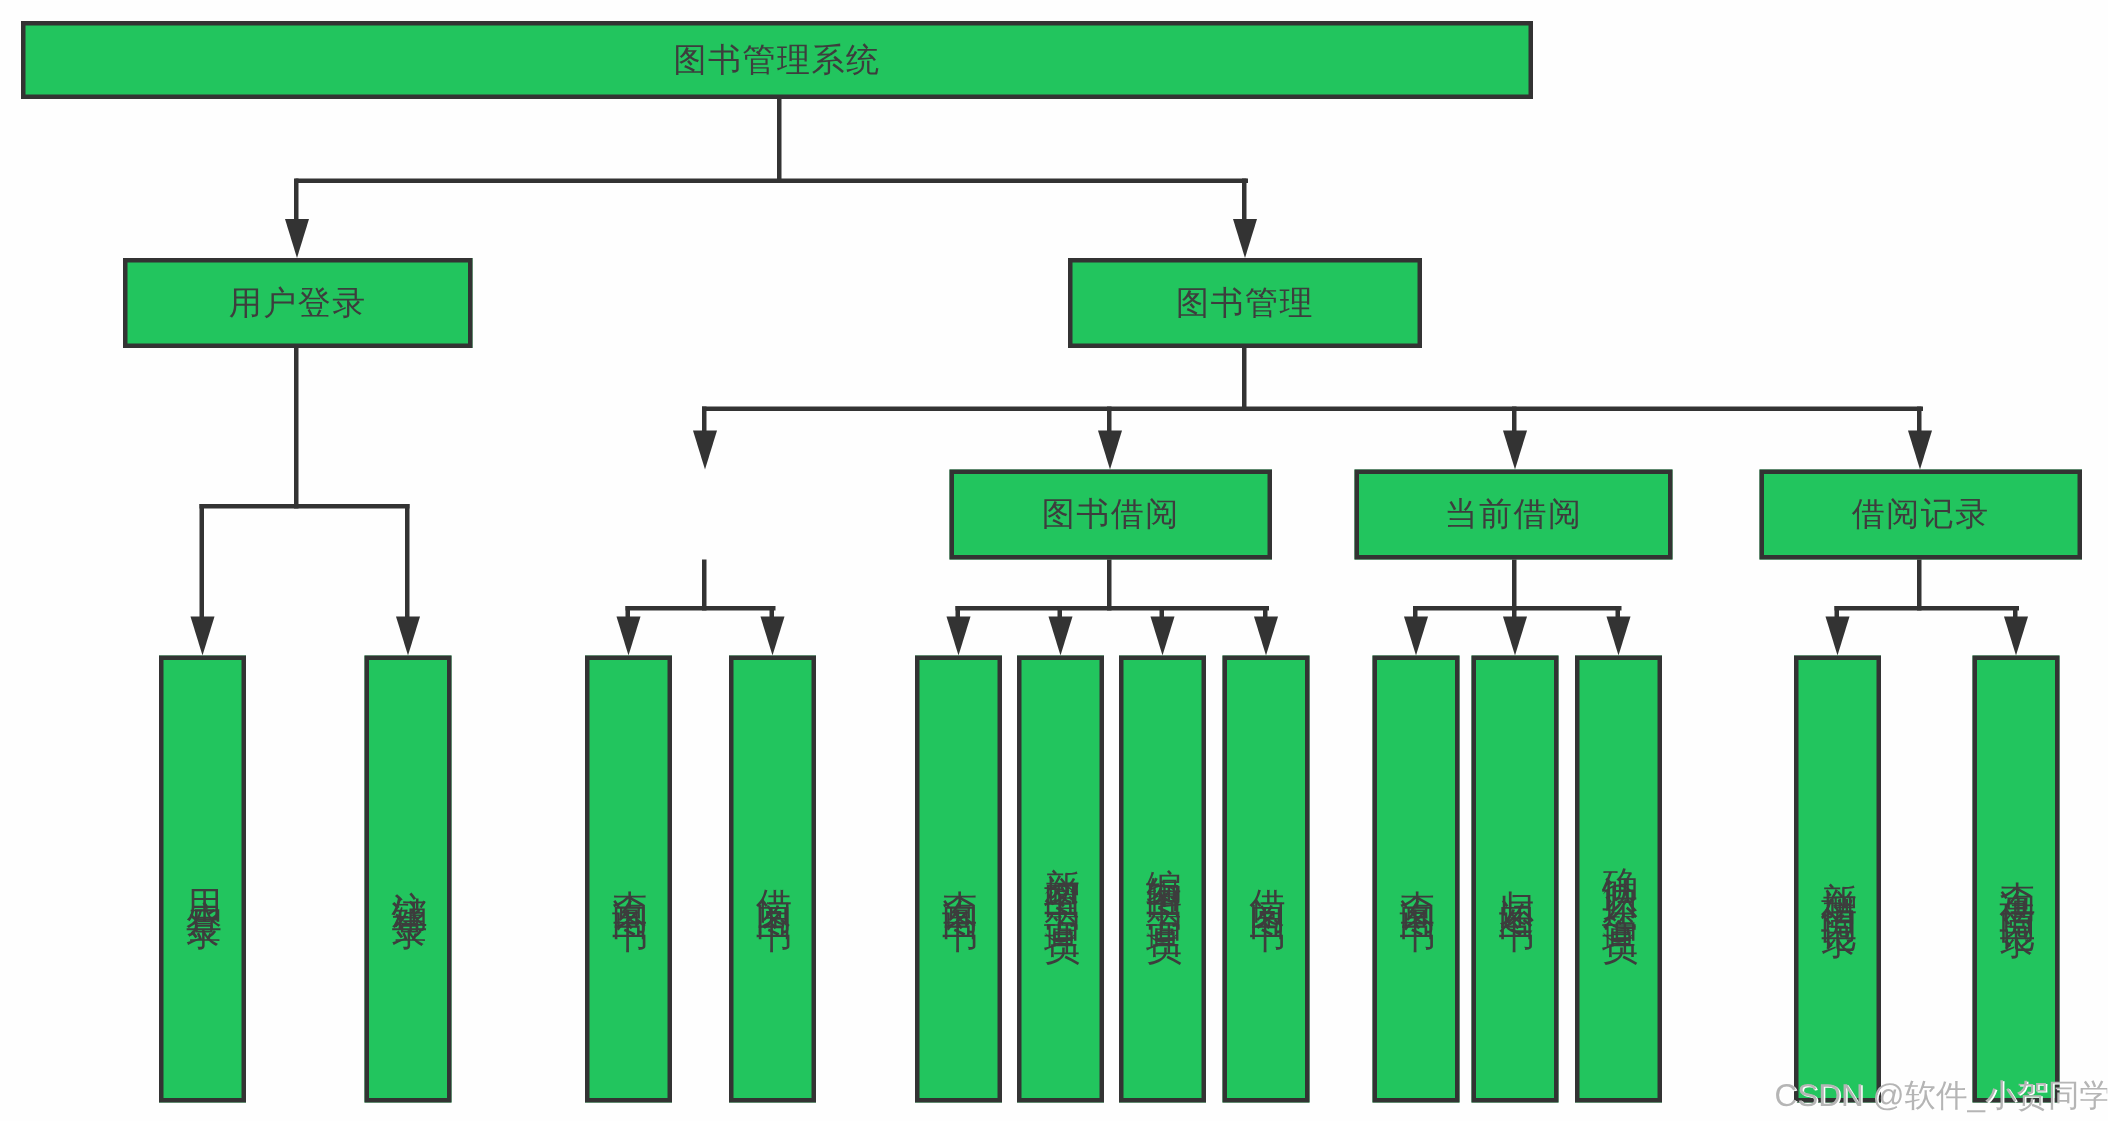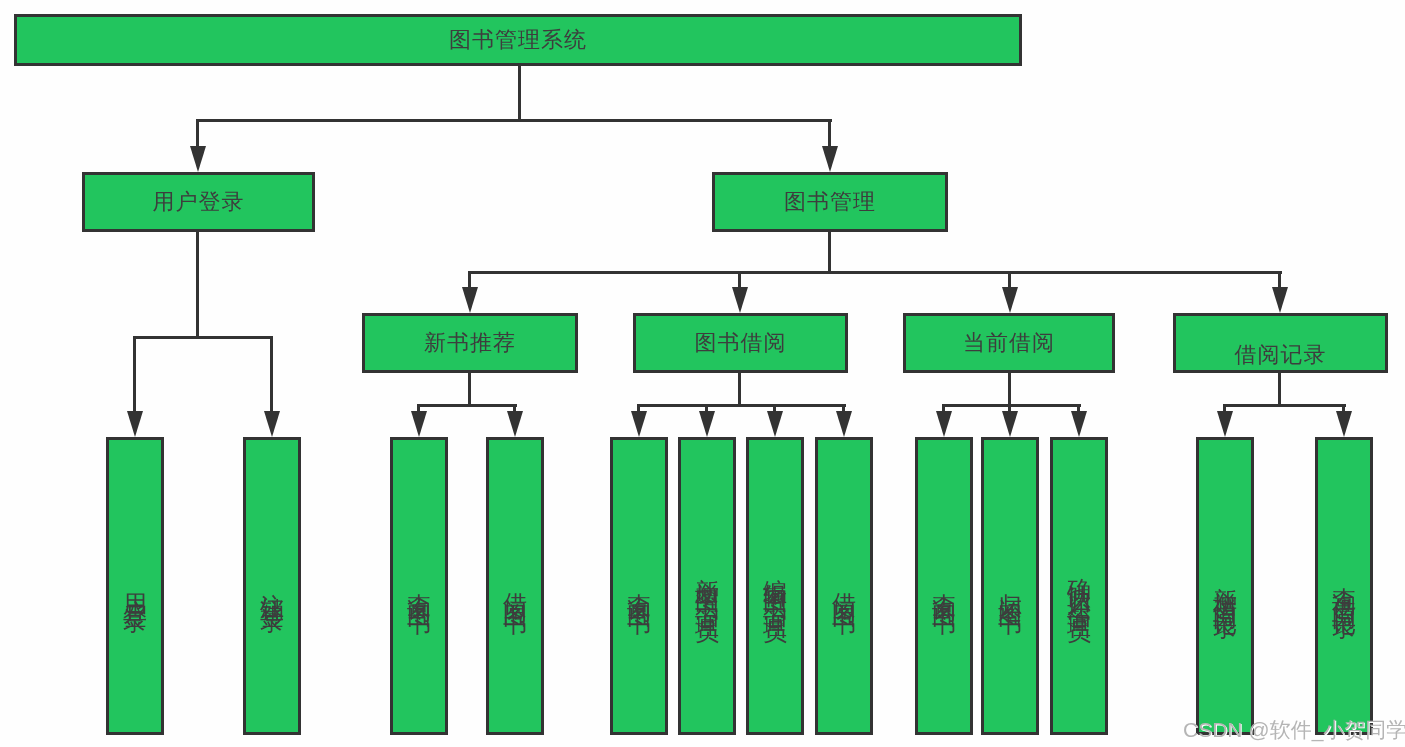--- a/index.html
+++ b/index.html
@@ -107,30 +107,27 @@
   <div class="hl" style="left:468px; top:271px; width:814px;"></div>
   <div class="vl" style="left:468px; top:271px; height:19px;"></div>
   <div class="arrow" style="left:462px; top:287px;"></div>
   <div class="vl" style="left:738px; top:271px; height:19px;"></div>
   <div class="arrow" style="left:732px; top:287px;"></div>
   <div class="vl" style="left:1008px; top:271px; height:19px;"></div>
   <div class="arrow" style="left:1002px; top:287px;"></div>
   <div class="vl" style="left:1278px; top:271px; height:19px;"></div>
   <div class="arrow" style="left:1272px; top:287px;"></div>
 
-  <div class="node hbox" style="left:362px; top:313px; width:216px; height:60px;">
-    <span>新书推荐</span>
-  </div>
   <div class="node hbox" style="left:633px; top:313px; width:215px; height:60px;">
     <span>图书借阅</span>
   </div>
   <div class="node hbox" style="left:903px; top:313px; width:212px; height:60px;">
     <span>当前借阅</span>
   </div>
-  <div class="node hbox" style="left:1173px; top:313px; width:215px; height:60px;align-items:flex-end;">
+  <div class="node hbox" style="left:1173px; top:313px; width:215px; height:60px;">
     <span>借阅记录</span>
   </div>
 
   <div class="vl" style="left:468px; top:373px; height:34px;"></div>
   <div class="hl" style="left:417px; top:404px; width:100px;"></div>
   <div class="vl" style="left:417px; top:404px; height:10px;"></div>
   <div class="arrow" style="left:411px; top:411px;"></div>
   <div class="vl" style="left:513px; top:404px; height:10px;"></div>
   <div class="arrow" style="left:507px; top:411px;"></div>
 

